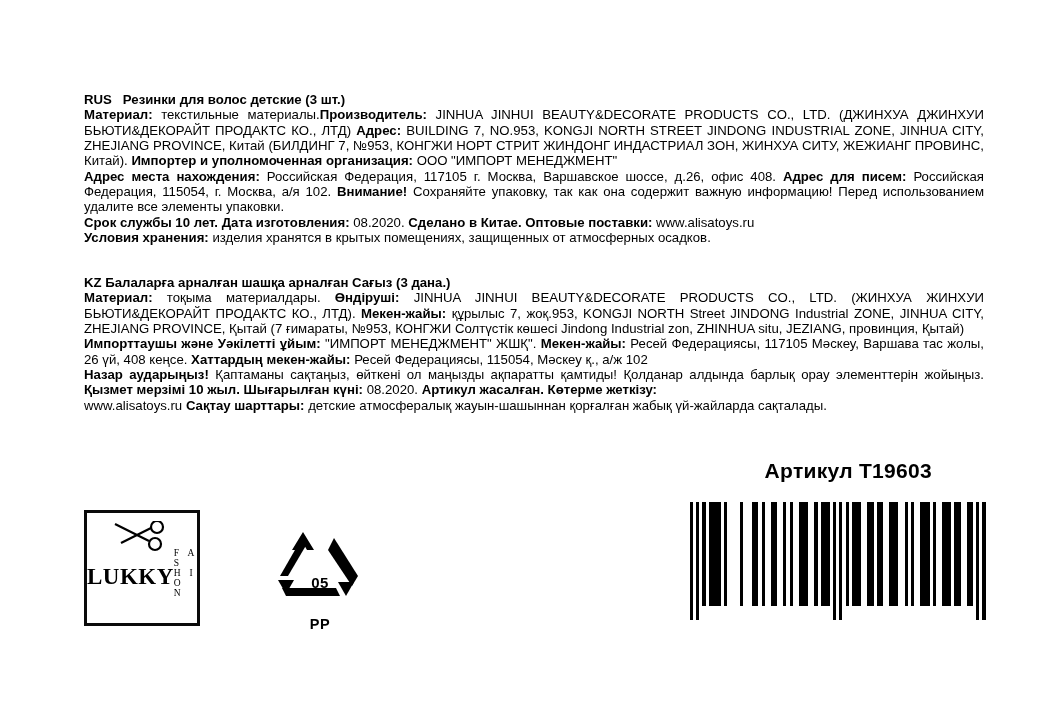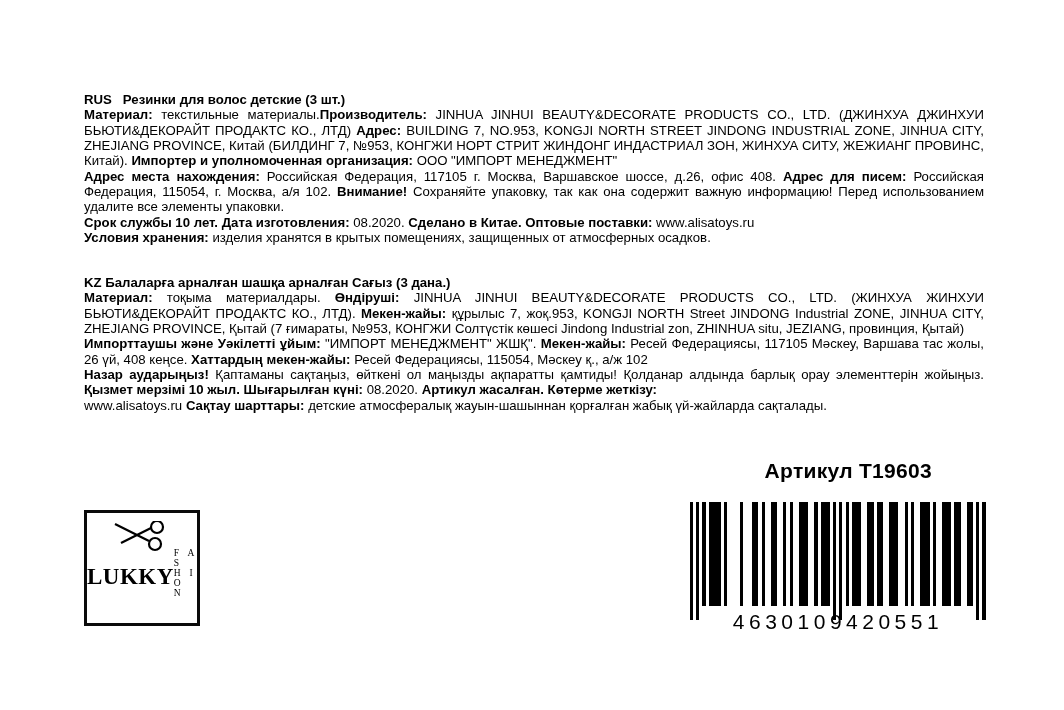--- a/index.html
+++ b/index.html
@@ -242,20 +242,34 @@
       <path d="M10 22 L40 7" stroke="#000" stroke-width="2.2" fill="none"></path>
       <circle cx="44" cy="23" r="6" fill="none" stroke="#000" stroke-width="2.2"></circle>
       <circle cx="46" cy="6" r="6" fill="none" stroke="#000" stroke-width="2.2"></circle>
     </svg>
     <div class="logo-inner">
       <div class="logo-word">LUKKY</div>
       <div class="logo-sub">F A S H I O N</div>
     </div>
   </div>
 
+  <div class="recycle pp">
+    <svg width="96" height="80" viewBox="0 0 96 80">
+      <g fill="none" stroke="#000" stroke-width="4" stroke-linejoin="miter">
+        <path d="M20 20 L31 2 L42 20 L35 20 L31 13 L27 20 Z" fill="#000" stroke="none"></path>
+        <path d="M31 6 L8 46 L16 46 L36 12 Z" fill="#000" stroke="none"></path>
+        <path d="M6 50 L14 64 L22 50 Z" fill="#000" stroke="none"></path>
+        <path d="M10 58 L14 66 L68 66 L64 58 Z" fill="#000" stroke="none"></path>
+        <path d="M74 66 L82 52 L66 52 Z" fill="#000" stroke="none"></path>
+        <path d="M80 56 L86 46 L62 8 L56 20 Z" fill="#000" stroke="none"></path>
+      </g>
+    </svg>
+    <div class="code">05</div>
+    <div class="name">PP</div>
+  </div>
 
 
   <div class="barcode-wrap">
     <div class="barcode-bars" id="barcode-bars">
         <span class="tall" style="width: 3.11579px; height: 118px;"></span>
         <span class="gap" style="background: transparent; width: 3.11579px; height: 104px;"></span>
         <span class="tall" style="width: 3.11579px; height: 118px;"></span>
         <span class="gap" style="background: transparent; width: 3.11579px; height: 104px;"></span>
         <span class="short" style="width: 3.11579px; height: 104px;"></span>
         <span class="gap" style="background: transparent; width: 3.11579px; height: 104px;"></span>
@@ -306,16 +320,15 @@
         <span class="short" style="width: 9.34737px; height: 104px;"></span>
         <span class="gap" style="background: transparent; width: 3.11579px; height: 104px;"></span>
         <span class="short" style="width: 6.23158px; height: 104px;"></span>
         <span class="gap" style="background: transparent; width: 6.23158px; height: 104px;"></span>
         <span class="short" style="width: 6.23158px; height: 104px;"></span>
         <span class="gap" style="background: transparent; width: 3.11579px; height: 104px;"></span>
         <span class="tall" style="width: 3.11579px; height: 118px;"></span>
         <span class="gap" style="background: transparent; width: 3.11579px; height: 104px;"></span>
         <span class="tall" style="width: 3.11579px; height: 118px;"></span>
       </div>
-    <div class="barcode-digits">4630109420551</div>
   </div>
 
 </div>
 
 </body></html>

